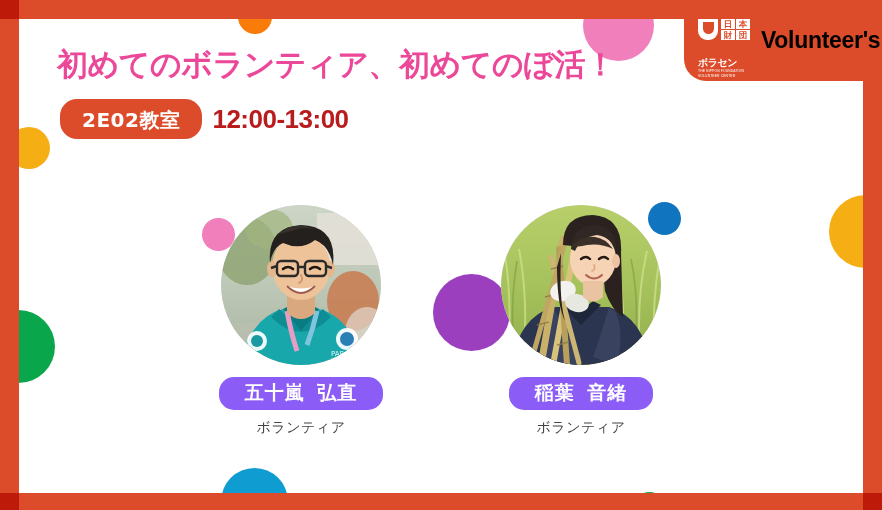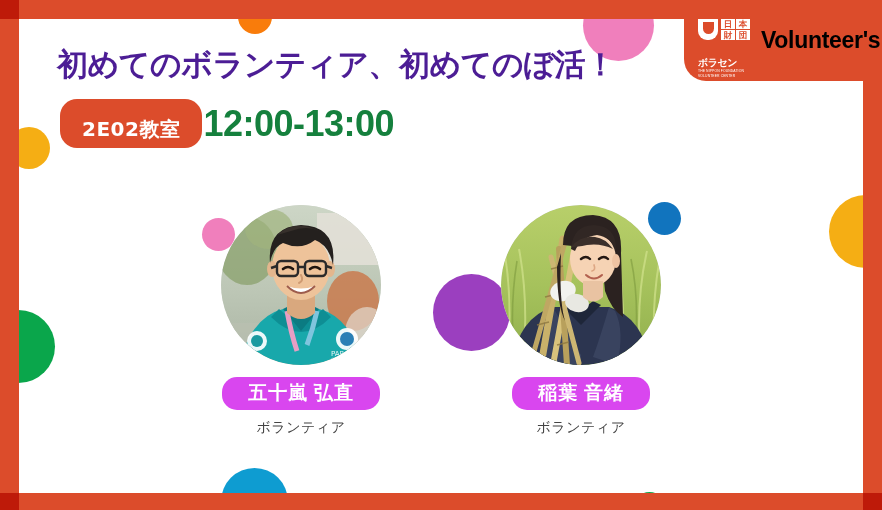--- a/index.html
+++ b/index.html
@@ -141,46 +141,46 @@
   
   .dot { position: absolute; border-radius: 50%; }
 
   
   .headline {
     position: absolute;
     left: 57px;
     top: 44px;
     font-size: 31px;
     font-weight: bold;
-    color: #4c1d95;
+    color: #ec4899;
     letter-spacing: -0.5px;
     white-space: nowrap;
     font-family: "DejaVu Sans", sans-serif;
   }
   .meta-row {
     position: absolute;
     left: 60px;
     top: 99px;
     display: flex;
     align-items: center;
   }
   .room-badge {
     background: #DC4C2B;
     color: #ffffff;
     font-size: 20px;
     font-weight: bold;
     border-radius: 17px;
-    padding: 17px 22px 5px 22px;
+    padding: 8px 22px 5px 22px;
     letter-spacing: 0.5px;
     font-family: "DejaVu Sans", sans-serif;
   }
   .time-text {
-    margin-left: 1px;
-    color: #15803d;
-    font-size: 36px;
+    margin-left: 10px;
+    color: #b91c1c;
+    font-size: 26px;
     font-weight: bold;
     letter-spacing: -0.5px;
     font-family: "Liberation Sans", sans-serif;
   }
 
   
   .speakers {
     position: absolute;
     left: 0;
     top: 205px;
@@ -201,29 +201,29 @@
     width: 160px;
     height: 160px;
     border-radius: 50%;
     overflow: hidden;
     position: relative;
     background: #cfd5cb;
   }
   .avatar svg { display: block; }
   .name-badge {
     margin-top: 12px;
-    background: #d946ef;
+    background: #8b5cf6;
     color: #ffffff;
     font-size: 19px;
     font-weight: bold;
     border-radius: 15px;
     padding: 3px 26px 4px 26px;
     letter-spacing: 1px;
     white-space: nowrap;
-    font-family: Liberation Serif, serif;
+    font-family: Liberation Mono, monospace;
   }
   .role-text {
     margin-top: 9px;
     color: #444444;
     font-size: 14px;
     letter-spacing: 0.5px;
     font-family: "DejaVu Sans", sans-serif;
   }
 </style>
 </head>

